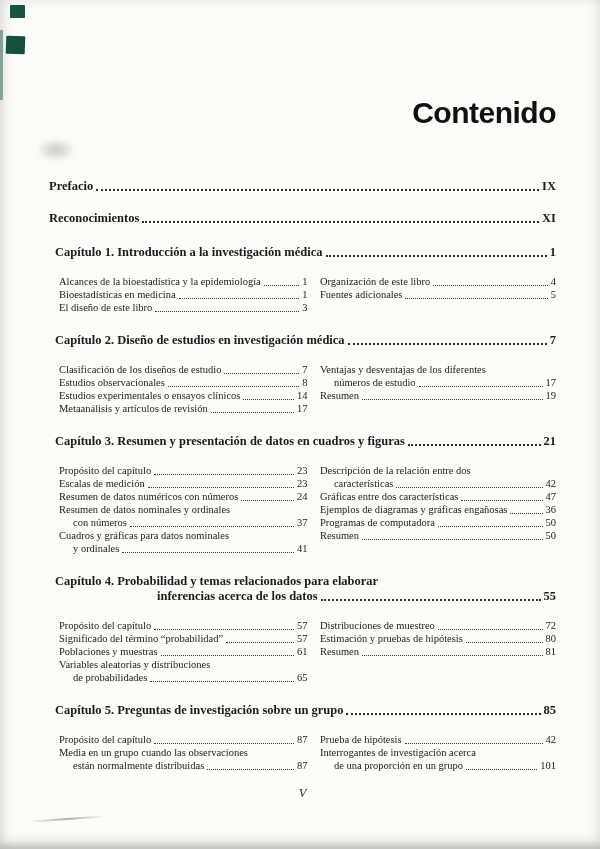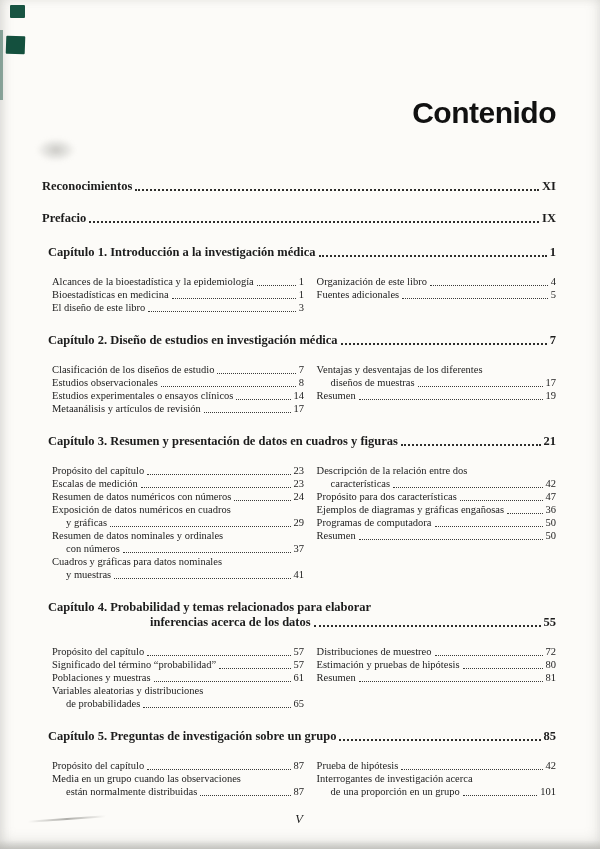--- a/index.html
+++ b/index.html
@@ -7,21 +7,21 @@
     position:relative;
     width:600px;height:849px;
     margin:0 auto;
     background:#fcfbf8;
     overflow:hidden;
     font-family:"Liberation Serif","DejaVu Serif",serif;
     color:#1c1c1c;
     box-shadow:inset 0 -6px 14px rgba(120,120,115,.25), inset 3px 0 8px rgba(140,140,135,.12);
   }
   .content{
-    position:absolute;left:0;top:0;right:0;
+    position:absolute;left:7px;top:0;right:0;
     padding:96px 44px 0 42px;
     box-sizing:border-box;
   }
   
   .title{
     font-family:"Liberation Sans","DejaVu Sans",sans-serif;
     font-weight:bold;
     font-size:30px;
     line-height:34px;
     text-align:right;
@@ -74,28 +74,28 @@
   <span class="art art-strip"></span>
   <span class="art art-smudge"></span>
   <span class="art art-scratch"></span>
   <span class="art art-bottom"></span>
 
   <div class="content">
     <h1 class="title">Contenido</h1>
 
     <div id="front-matter">
         <div class="row fm-row">
+          <span class="txt">Prefacio</span>
+          <span class="dots"></span>
+          <span class="pg">IX</span>
+        </div>
+        <div class="row fm-row">
           <span class="txt">Reconocimientos</span>
           <span class="dots"></span>
           <span class="pg">XI</span>
-        </div>
-        <div class="row fm-row">
-          <span class="txt">Prefacio</span>
-          <span class="dots"></span>
-          <span class="pg">IX</span>
         </div>
       </div>
 
     <div id="chapters">
         <section class="chapter">
           <div class="ch-head">
             <div class="row">
               <span class="txt">Capítulo 1. Introducción a la investigación médica</span>
               <span class="dots"></span>
               <span class="pg">1</span>
@@ -179,21 +179,21 @@
                   <span class="txt">Metaanálisis y artículos de revisión</span>
                   <span class="dots"></span>
                   <span class="pg">17</span>
                 </div>
               </div>
             </div>
             <div class="col col-right">
               <div class="entry">
                 <div>Ventajas y desventajas de los diferentes</div>
                 <div class="row indent">
-                  <span class="txt">diseños de muestras</span>
+                  <span class="txt">números de estudio</span>
                   <span class="dots"></span>
                   <span class="pg">17</span>
                 </div>
               </div>
               <div class="entry">
                 <div class="row">
                   <span class="txt">Resumen</span>
                   <span class="dots"></span>
                   <span class="pg">19</span>
                 </div>
@@ -226,56 +226,48 @@
                 </div>
               </div>
               <div class="entry">
                 <div class="row">
                   <span class="txt">Resumen de datos numéricos con números</span>
                   <span class="dots"></span>
                   <span class="pg">24</span>
                 </div>
               </div>
               <div class="entry">
-                <div>Exposición de datos numéricos en cuadros</div>
-                <div class="row indent">
-                  <span class="txt">y gráficas</span>
-                  <span class="dots"></span>
-                  <span class="pg">29</span>
-                </div>
-              </div>
-              <div class="entry">
                 <div>Resumen de datos nominales y ordinales</div>
                 <div class="row indent">
                   <span class="txt">con números</span>
                   <span class="dots"></span>
                   <span class="pg">37</span>
                 </div>
               </div>
               <div class="entry">
                 <div>Cuadros y gráficas para datos nominales</div>
                 <div class="row indent">
-                  <span class="txt">y muestras</span>
+                  <span class="txt">y ordinales</span>
                   <span class="dots"></span>
                   <span class="pg">41</span>
                 </div>
               </div>
             </div>
             <div class="col col-right">
               <div class="entry">
                 <div>Descripción de la relación entre dos</div>
                 <div class="row indent">
                   <span class="txt">características</span>
                   <span class="dots"></span>
                   <span class="pg">42</span>
                 </div>
               </div>
               <div class="entry">
                 <div class="row">
-                  <span class="txt">Propósito para dos características</span>
+                  <span class="txt">Gráficas entre dos características</span>
                   <span class="dots"></span>
                   <span class="pg">47</span>
                 </div>
               </div>
               <div class="entry">
                 <div class="row">
                   <span class="txt">Ejemplos de diagramas y gráficas engañosas</span>
                   <span class="dots"></span>
                   <span class="pg">36</span>
                 </div>

